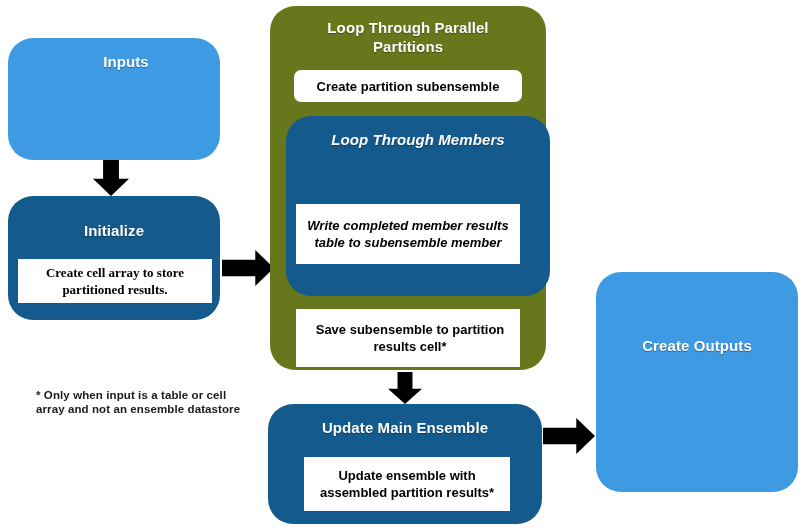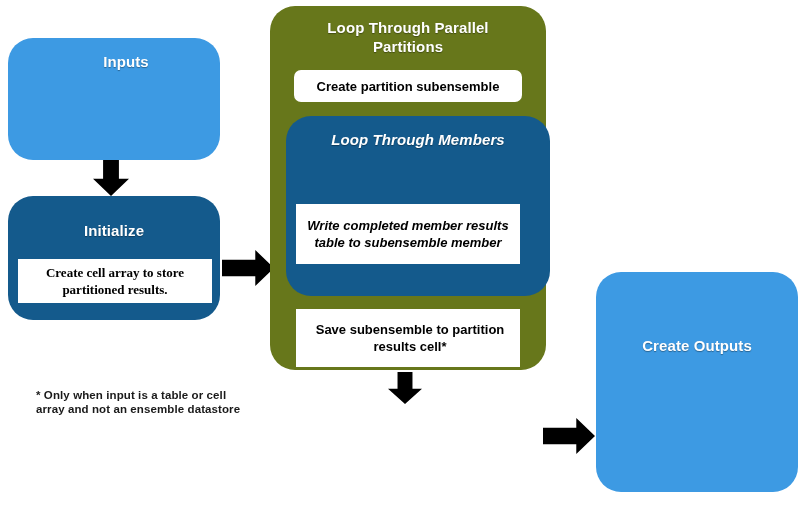--- a/index.html
+++ b/index.html
@@ -108,20 +108,24 @@
     <div class="box c-darkblue" style="left:16px; top:110px; width:264px; height:180px;font-style:italic;">
       <div class="box-title" style="top:14px;">Loop Through Members</div>
       <div class="plate square" style="left:10px; top:88px; width:224px; height:60px;">Write completed member results table to subensemble member</div>
     </div>
 
     <div class="plate square" style="left:26px; top:303px; width:224px; height:58px;padding-left:12px;">Save subensemble to partition results cell*</div>
   </div>
 
   <div class="arrow arrow-down" style="left:388px; top:372px; width:34px; height:32px;"></div>
 
+  <div class="box c-darkblue" style="left:268px; top:404px; width:274px; height:120px;">
+    <div class="box-title" style="top:14px;">Update Main Ensemble</div>
+    <div class="plate square" style="left:36px; top:53px; width:206px; height:54px;">Update ensemble with assembled partition results*</div>
+  </div>
 
   <div class="arrow arrow-right" style="left:543px; top:418px; width:52px; height:36px;"></div>
 
   <div class="box c-lightblue" style="left:596px; top:272px; width:202px; height:220px;">
     <div class="box-title" style="top:18px;margin-top:46px;">Create Outputs</div>
   </div>
 
   <div class="footnote" style="left:36px; top:388px; width:222px;">* Only when input is a table or cell array and not an ensemble datastore</div>
 
 </div>

